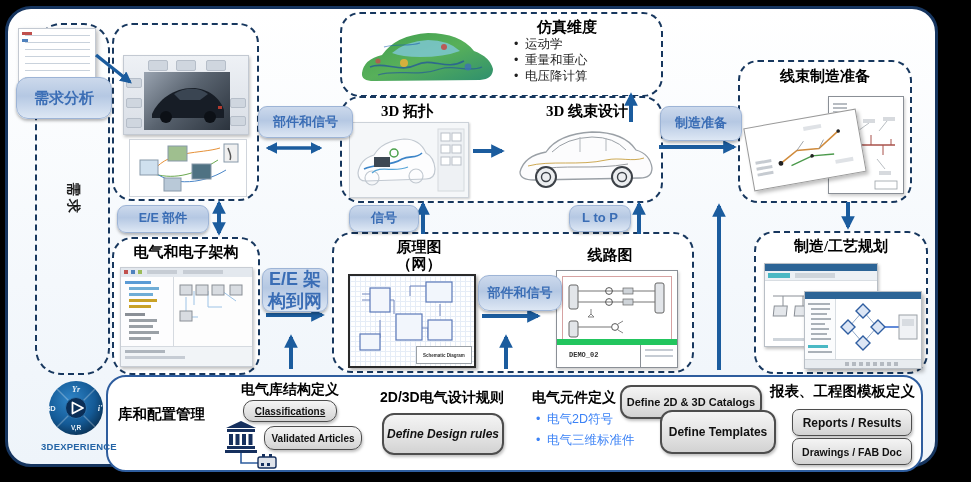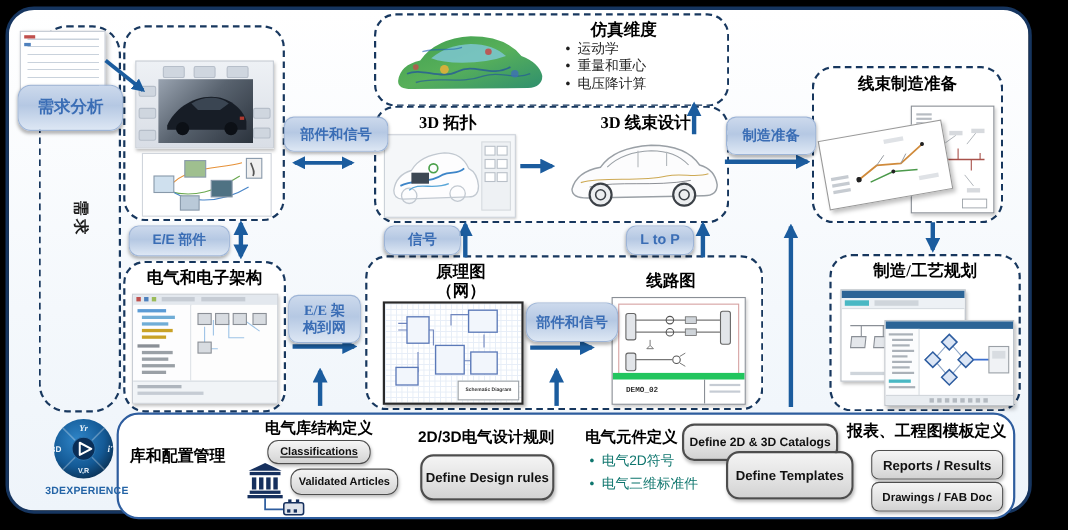--- a/index.html
+++ b/index.html
@@ -243,21 +243,21 @@
             <rect x="6" y="34" width="12" height="10" fill="#d8dce1" stroke="#8a8f96"></rect>
           </svg>
         </div>
         <div style="position:absolute;left:0;bottom:0;right:0;height:19px;background:#f1f4f7;border-top:1px solid #d5dae0;">
           <div style="position:absolute;left:4px;top:3px;width:40px;height:3px;background:#aeb5bd;"></div>
           <div style="position:absolute;left:4px;top:9px;width:60px;height:3px;background:#c6ccd4;"></div>
         </div>
       </div>
     </div>
 
-    <div class="pill" style="left:254px;top:259px;width:64px;height:42px;font-size:13px;font-family:Liberation Serif, serif;">
+    <div class="pill" style="left:254px;top:259px;width:64px;height:42px;font-size:18px;">
       <span>E/E 架</span>
       <span>构到网</span>
     </div>
 
     <div class="dashed-box" style="left:324px;top:223px;width:358px;height:137px;">
       <div class="box-title" style="left:30px;top:4px;width:110px;">原理图</div>
       <div class="box-title" style="left:30px;top:21px;width:110px;">（网）</div>
       <div class="thumb" style="left:14px;top:40px;width:124px;height:90px;background:#fff;border:2px solid #2a2a2a;
                   background-image:linear-gradient(#e6edf7 1px,transparent 1px),linear-gradient(90deg,#e6edf7 1px,transparent 1px);
                   background-size:5px 5px;box-shadow:2px 2px 3px rgba(0,0,0,.3);">
@@ -398,26 +398,26 @@
         <g>
           <rect x="38" y="38" width="18" height="11" rx="2" fill="#dfe3ea" stroke="#16305e" stroke-width="1.4"></rect>
           <rect x="42" y="35" width="3" height="3" fill="#16305e"></rect>
             <rect x="49" y="35" width="3" height="3" fill="#16305e"></rect>
           <rect x="41" y="44" width="3" height="3" fill="#16305e"></rect>
             <rect x="47" y="44" width="3" height="3" fill="#16305e"></rect>
         </g>
       </svg>
 
       <div class="section-title" style="left:272px;top:12px;">2D/3D电气设计规则</div>
-      <div class="gray-btn" style="left:274px;top:36px;width:118px;height:38px;font-size:12px;border-radius:12px;">
+      <div class="gray-btn" style="left:274px;top:36px;width:118px;height:38px;font-size:12px;border-radius:12px;font-style:italic;">
         <span>Define Design rules</span>
       </div>
 
       <div class="section-title" style="left:424px;top:12px;">电气元件定义</div>
-      <ul style="position:absolute;left:428px;top:32px;margin:0;padding:0;font-size:12.5px;color:#0f766e;line-height:21px;">
+      <ul style="position:absolute;left:428px;top:32px;margin:0;padding:0;font-size:12.5px;color:#3b82f6;line-height:21px;">
         <li class="bullet-item">电气2D符号</li>
         <li class="bullet-item">电气三维标准件</li>
       </ul>
       <div class="gray-btn" style="left:512px;top:8px;width:138px;height:30px;font-size:11px;border-radius:11px;">
         <span>Define 2D &amp; 3D Catalogs</span>
       </div>
       <div class="gray-btn" style="left:552px;top:33px;width:112px;height:40px;font-size:12px;border-radius:12px;z-index:5;">
         <span>Define Templates</span>
       </div>
 

